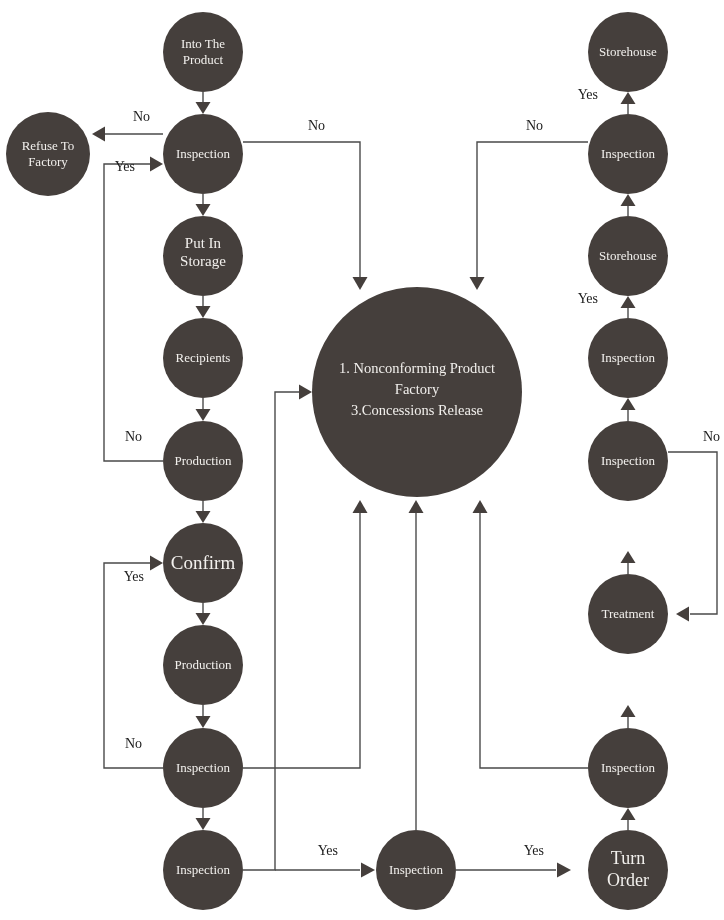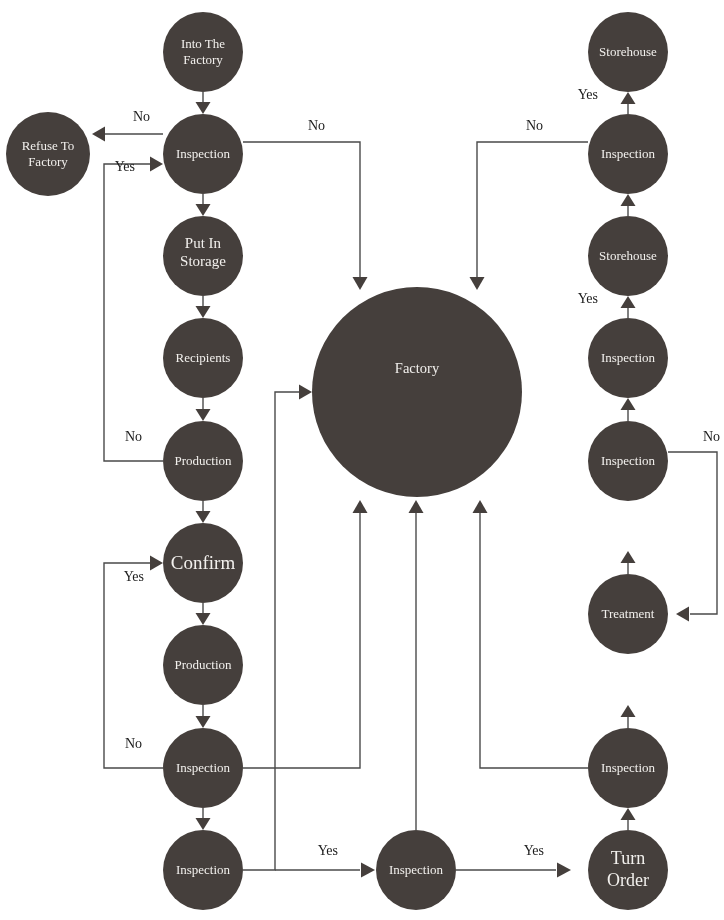--- a/index.html
+++ b/index.html
@@ -142,21 +142,21 @@
         <circle cx="628" cy="358" r="40" fill="#453f3c"></circle>
         <circle cx="628" cy="256" r="40" fill="#453f3c"></circle>
         <circle cx="628" cy="154" r="40" fill="#453f3c"></circle>
         <circle cx="628" cy="52" r="40" fill="#453f3c"></circle>
         <circle cx="417" cy="392" r="105" fill="#453f3c"></circle>
       </g>
   </svg>
 
   <div id="node-label-layer">
       <div class="node-label" style="left: 163px; top: 12px; width: 80px; height: 80px; font-size: 13px;">Into The
-Factory</div>
+Product</div>
       <div class="node-label" style="left: 163px; top: 114px; width: 80px; height: 80px; font-size: 13px;">Inspection</div>
       <div class="node-label" style="left: 6px; top: 112px; width: 84px; height: 84px; font-size: 13px;">Refuse To
 Factory</div>
       <div class="node-label" style="left: 163px; top: 212px; width: 80px; height: 80px; font-size: 15px;">Put In
 Storage</div>
       <div class="node-label" style="left: 163px; top: 318px; width: 80px; height: 80px; font-size: 13px;">Recipients</div>
       <div class="node-label" style="left: 163px; top: 421px; width: 80px; height: 80px; font-size: 13px;">Production</div>
       <div class="node-label" style="left: 163px; top: 523px; width: 80px; height: 80px; font-size: 19px;">Confirm</div>
       <div class="node-label" style="left: 163px; top: 625px; width: 80px; height: 80px; font-size: 13px;">Production</div>
       <div class="node-label" style="left: 163px; top: 728px; width: 80px; height: 80px; font-size: 13px;">Inspection</div>
@@ -180,16 +180,18 @@
       <div class="edge-label" style="left: 558px; top: 292px; width: 40px;">Yes</div>
       <div class="edge-label" style="left: 102px; top: 430px; width: 40px;">No</div>
       <div class="edge-label" style="left: 680px; top: 430px; width: 40px;">No</div>
       <div class="edge-label" style="left: 104px; top: 570px; width: 40px;">Yes</div>
       <div class="edge-label" style="left: 102px; top: 737px; width: 40px;">No</div>
       <div class="edge-label" style="left: 298px; top: 844px; width: 40px;">Yes</div>
       <div class="edge-label" style="left: 504px; top: 844px; width: 40px;">Yes</div>
     </div>
 
   <div class="hub-label" id="hub-label" style="left: 312px; top: 358px; width: 210px;">
+      <div>1. Nonconforming Product</div>
       <div>Factory</div>
+      <div>3.Concessions Release</div>
     </div>
 
 </div>
 
 </body></html>

